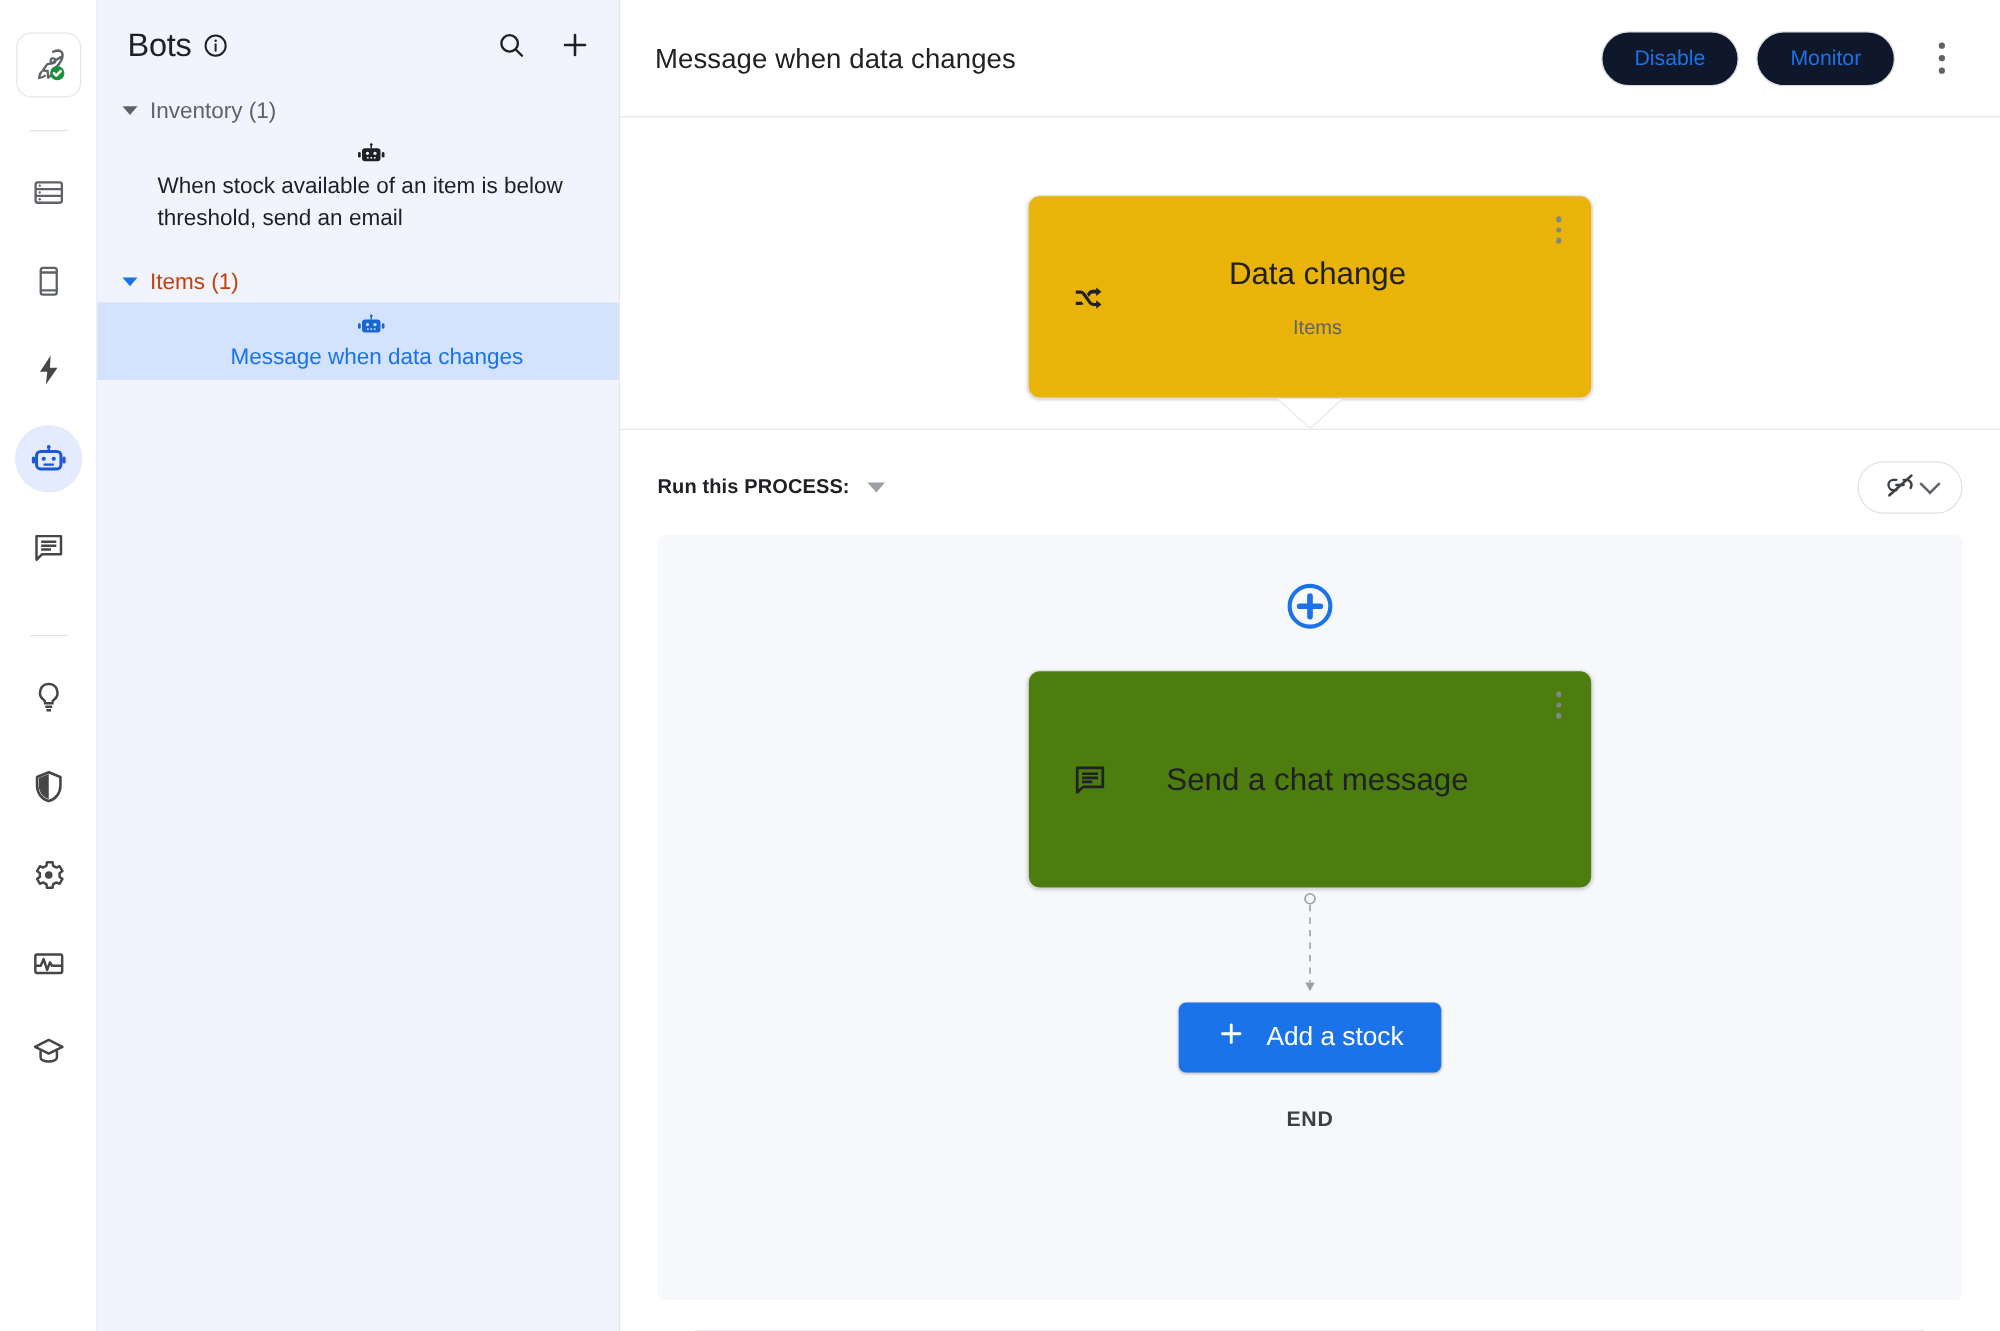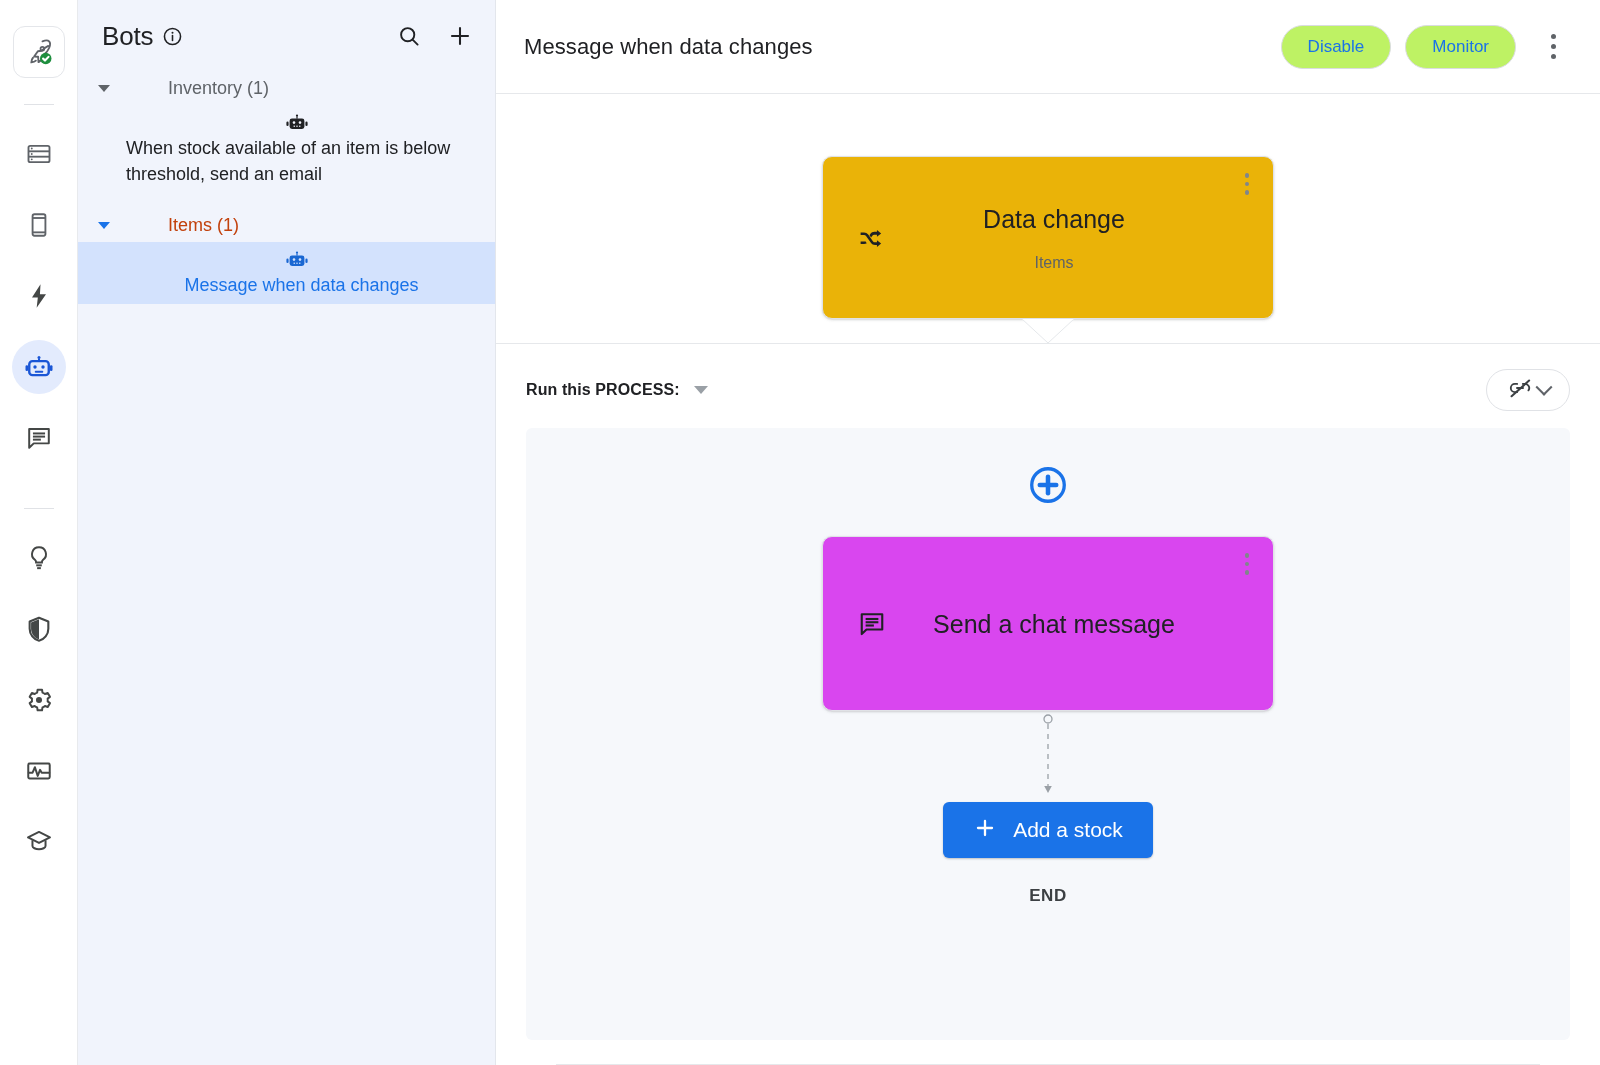--- a/index.html
+++ b/index.html
@@ -92,21 +92,20 @@
     color: #202124;
   }
   .bots-actions > span { display: inline-flex; cursor: pointer; }
 
   .group-header {
     display: flex;
     align-items: center;
     padding: 6px 0 6px 20px;
     font-size: 18px;
     color: #5f6368;
-    gap: 48px;
   }
   .group-header.blue { color: #c2410c; }
   .caret {
     width: 0; height: 0;
     border-left: 6px solid transparent;
     border-right: 6px solid transparent;
     border-top: 7px solid #5f6368;
     margin-right: 10px;
   }
   .group-header.blue .caret { border-top-color: #1a73e8; }
@@ -162,21 +161,21 @@
     margin-left: auto;
     display: flex;
     align-items: center;
     gap: 14px;
   }
   .pill-btn {
     height: 44px;
     padding: 0 26px;
     border: 1px solid #dadce0;
     border-radius: 22px;
-    background: #bef264;
+    background: #0f172a;
     color: #1a73e8;
     font-size: 17px;
     font-family: "Liberation Sans", sans-serif;
     cursor: pointer;
     display: inline-flex;
     align-items: center;
   }
   .kebab {
     width: 34px; height: 40px;
     display: inline-flex;
@@ -324,21 +323,21 @@
     flex-direction: column;
     align-items: center;
     overflow: hidden;
   }
   .add-circle { color: #1a73e8; display: inline-flex; }
   .step-card {
     position: relative;
     margin-top: 30px;
     width: 452px;
     height: 175px;
-    background: #d946ef;
+    background: #4d7c0f;
     border: 1px solid #e0e2e6;
     border-radius: 10px;
     box-shadow: 0 1px 2px rgba(60,64,67,0.18), 0 1px 4px rgba(60,64,67,0.06);
     display: flex;
     align-items: center;
   }
   .step-title {
     font-size: 25px;
     color: #202124;
     line-height: 36px;

